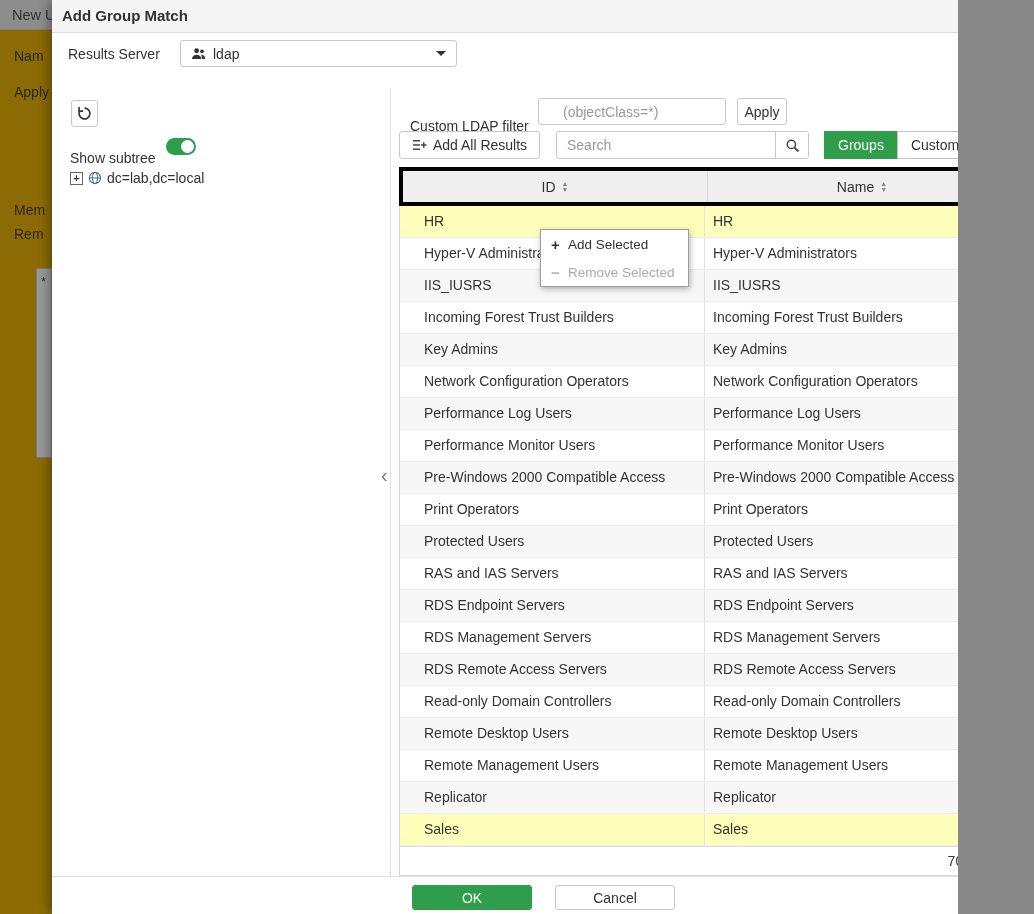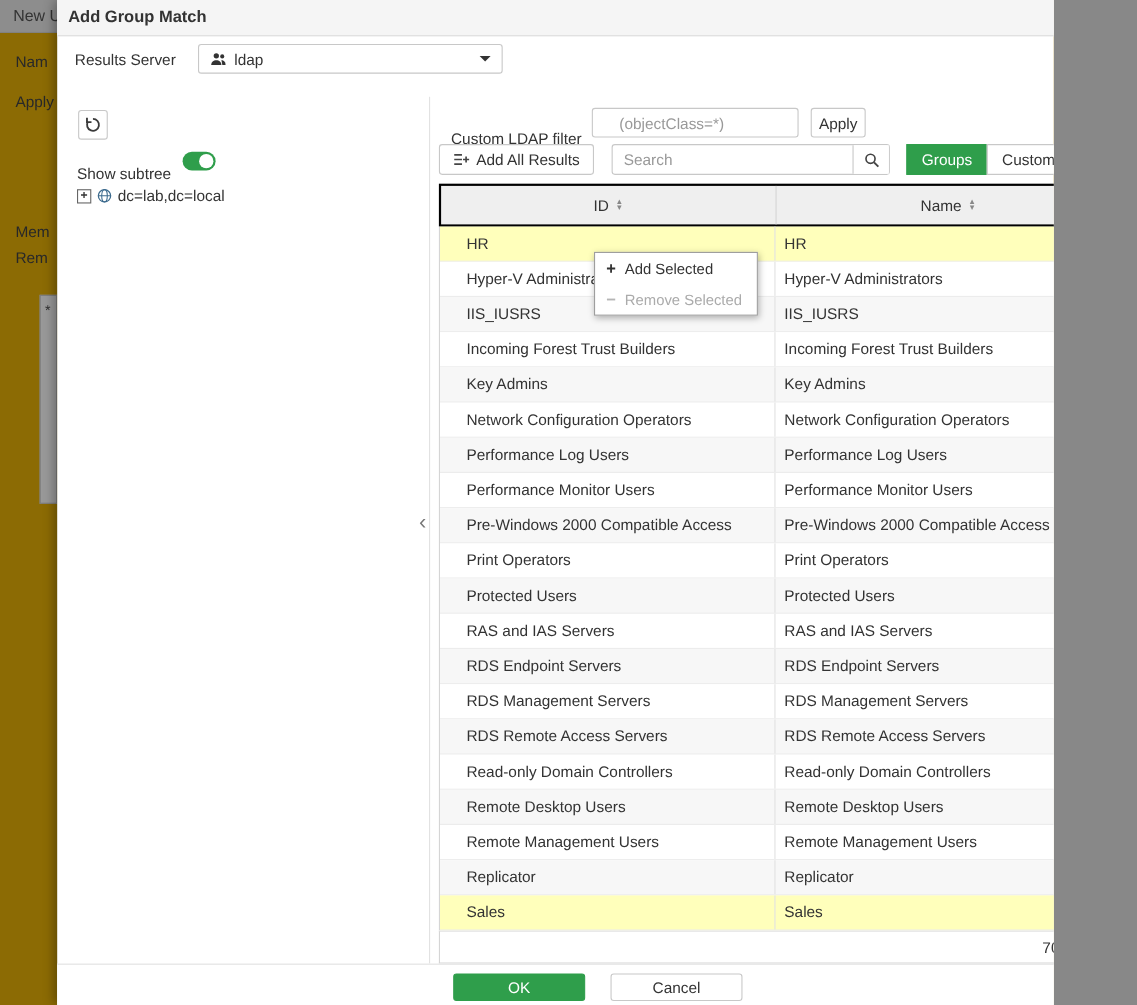--- a/index.html
+++ b/index.html
@@ -49,21 +49,21 @@
   .search-input { flex:1; border:0; outline:none; padding:0 10px; font:inherit; color:#333; background:transparent; }
   .search-btn { width:33px; border:0; border-left:1px solid #c8c8c8; background:#fff; display:flex; align-items:center; justify-content:center; cursor:pointer; }
   input::placeholder { color:#999; }
 
   .tabs { position:absolute; left:773px; top:131px; height:28px; display:flex; }
   .tab { padding:0 13px; line-height:26px; border:1px solid #c3c3c3; margin-left:-1px; background:#fff; color:#333; cursor:pointer; white-space:nowrap; }
   .tab.active { background:var(--accent); border-color:var(--accent); color:#fff; }
 
   
   .table { position:absolute; left:347px; top:167px; width:621px; }
-  .thead { display:flex; height:39px; background:#efefef; border:2px solid #000000; }
+  .thead { display:flex; height:39px; background:#efefef; border:4px solid #000000; }
   .th { display:flex; align-items:center; justify-content:center; color:#333; cursor:pointer; }
   .th-id { width:305px; border-right:1px solid #d5d5d5; }
   .th-name { flex:1; }
   .sort { display:inline-flex; flex-direction:column; font-size:7px; line-height:6px; color:#888; margin-left:6px; }
   .tbody { border-left:1px solid #d5d5d5; border-right:1px solid #d5d5d5; }
   .trow { display:flex; height:32px; border-bottom:1px solid #ececec; background:#fff; cursor:pointer; }
   .trow.alt { background:#f7f7f7; }
   .trow.hl { background:var(--highlight); }
   .tcell { line-height:31px; white-space:nowrap; overflow:hidden; color:#333; }
   .cid { width:305px; padding-left:24px; border-right:1px solid #e2e2e2; }

